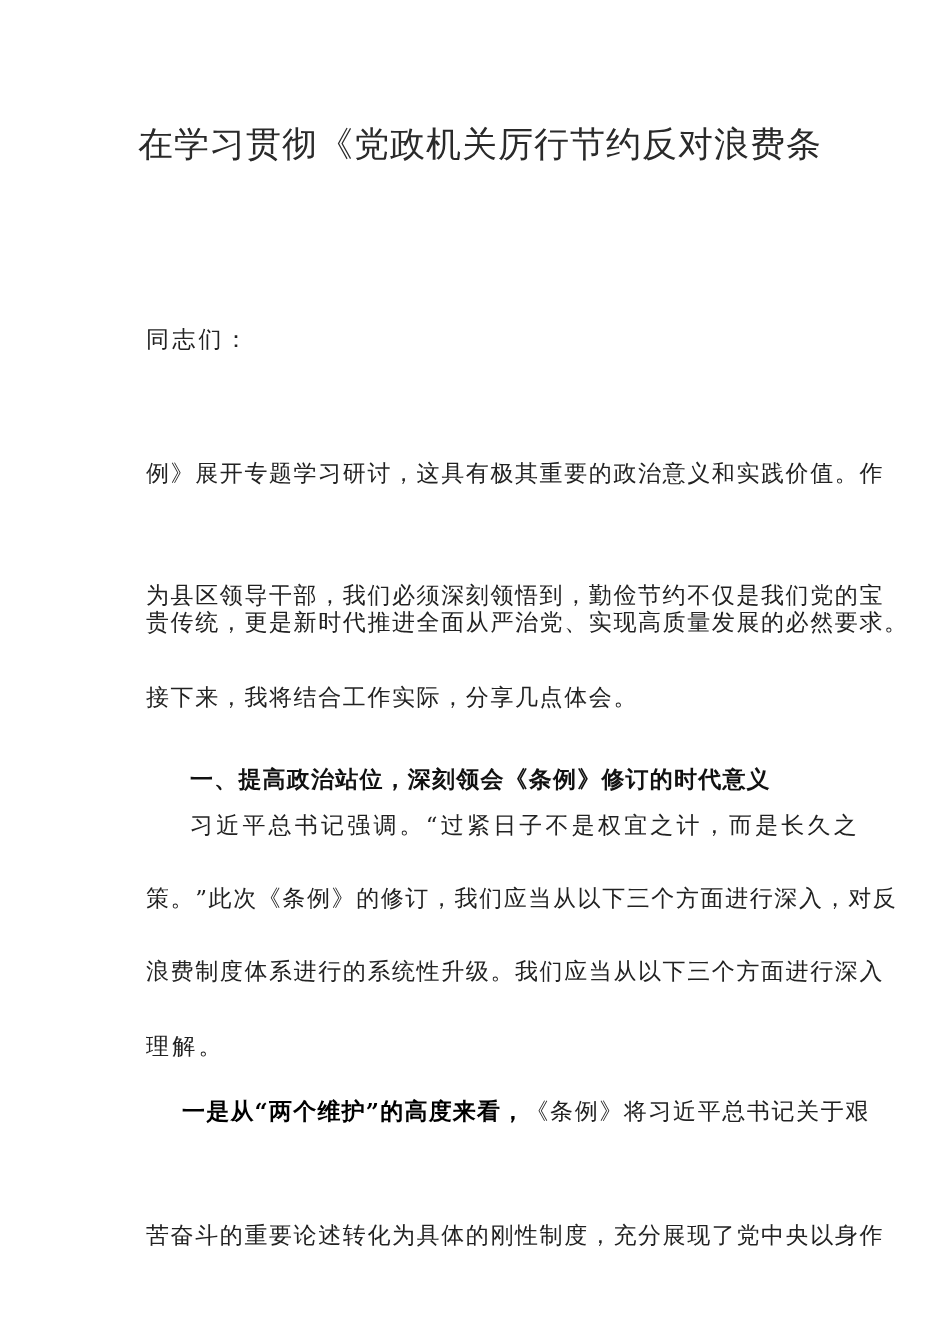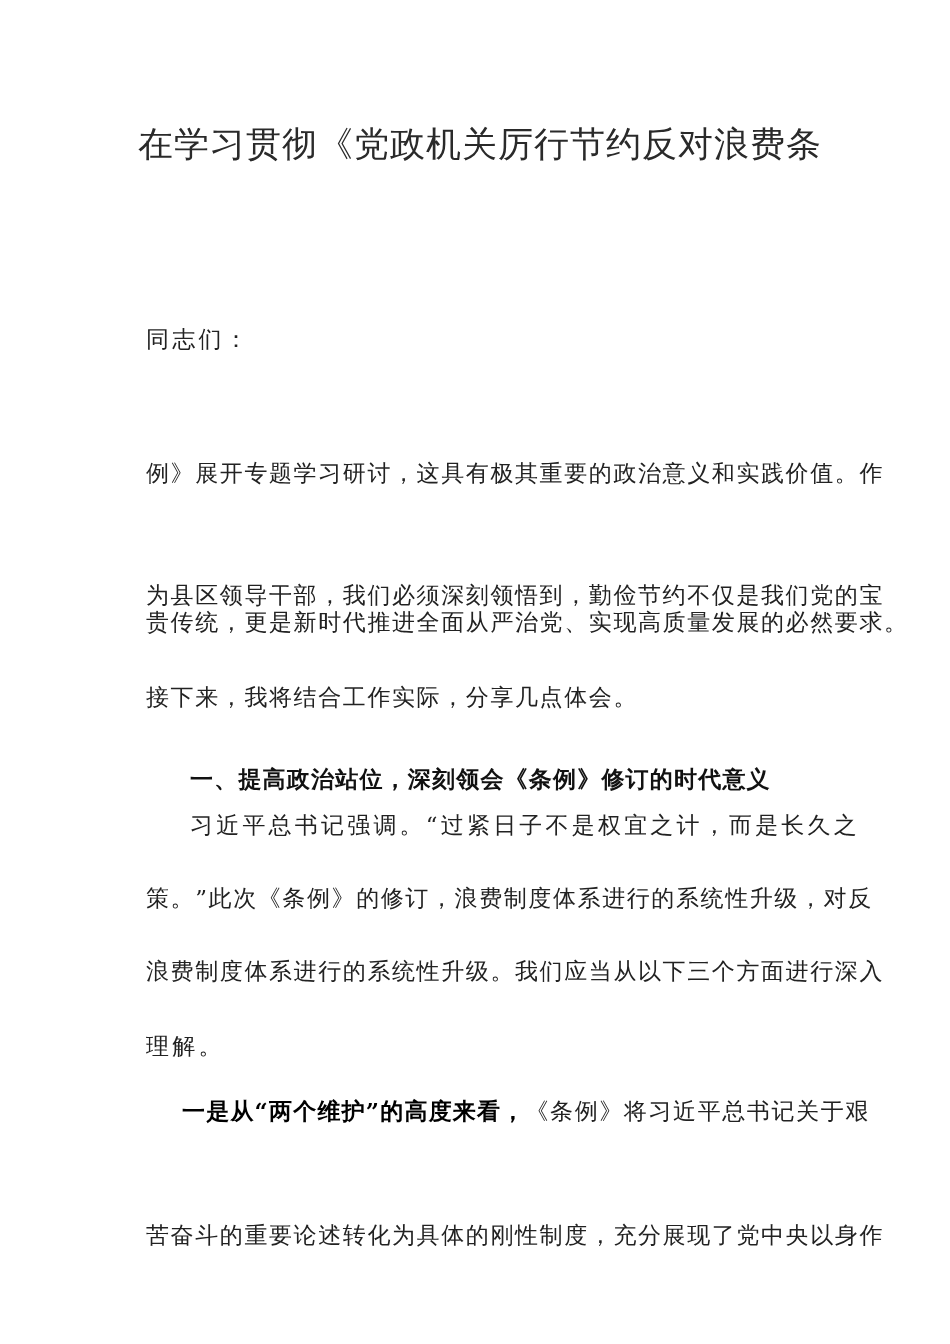--- a/index.html
+++ b/index.html
@@ -66,21 +66,21 @@
   <div class="line" style="top:326px;">同志们：</div>
 
   <div class="line tight" style="top:460px;">例》展开专题学习研讨，这具有极其重要的政治意义和实践价值。作</div>
   <div class="line tight" style="top:558px;margin-top:24px;">为县区领导干部，我们必须深刻领悟到，勤俭节约不仅是我们党的宝</div>
   <div class="line tight" style="top:609px;">贵传统，更是新时代推进全面从严治党、实现高质量发展的必然要求。</div>
   <div class="line tight" style="top:684px;">接下来，我将结合工作实际，分享几点体会。</div>
 
   <div class="line indent head-h" style="top:746px;">一、提高政治站位，深刻领会《条例》修订的时代意义</div>
 
   <div class="line indent" style="top:812px;">习近平总书记强调。“过紧日子不是权宜之计，而是长久之</div>
-  <div class="line tight" style="top:885px;">策。”此次《条例》的修订，浪费制度体系进行的系统性升级，对反</div>
+  <div class="line tight" style="top:885px;">策。”此次《条例》的修订，我们应当从以下三个方面进行深入，对反</div>
   <div class="line tight" style="top:958px;">浪费制度体系进行的系统性升级。我们应当从以下三个方面进行深入</div>
   <div class="line" style="top:1033px;">理解。</div>
 
   <div class="line" style="top:1098px; left:182px; letter-spacing:1.6px;">
     <span class="bold">一是从“两个维护”的高度来看，</span><span>《条例》将习近平总书记关于艰</span>
   </div>
   <div class="line tight" style="top:1222px;">苦奋斗的重要论述转化为具体的刚性制度，充分展现了党中央以身作</div>
 
 </div>
 

